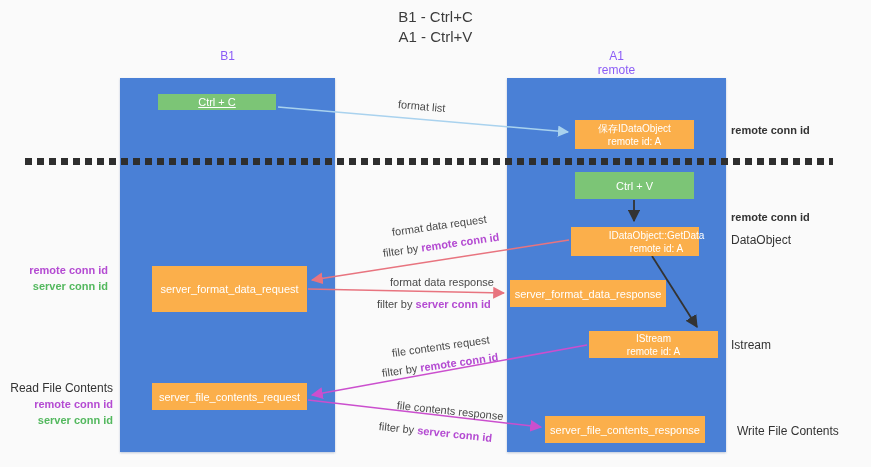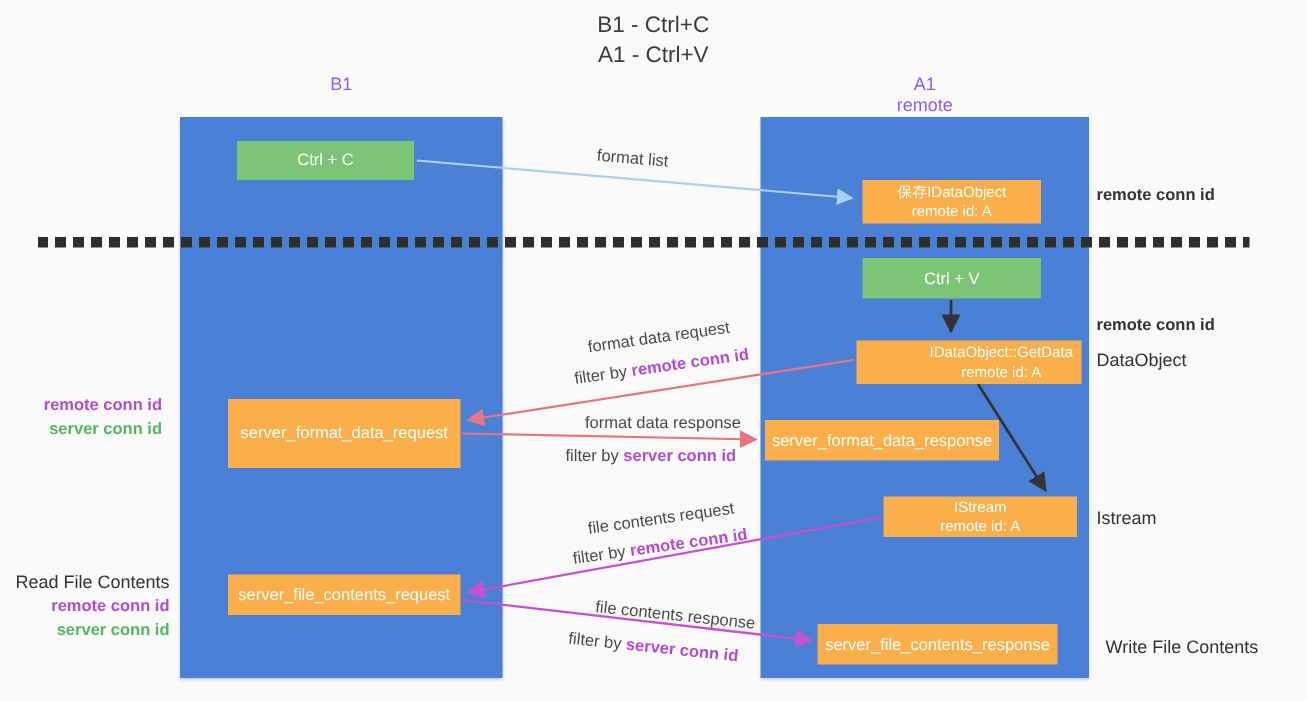--- a/index.html
+++ b/index.html
@@ -95,34 +95,34 @@
   </defs>
   <line x1="278" y1="107" x2="568" y2="132" stroke="#a9d2ee" stroke-width="1.4" marker-end="url(#mBlue)"></line>
   <line x1="634" y1="200" x2="634" y2="221" stroke="#333333" stroke-width="1.8" marker-end="url(#mBlack)"></line>
   <line x1="569" y1="240" x2="312" y2="280" stroke="#e8747f" stroke-width="1.5" marker-end="url(#mSalmon)"></line>
   <line x1="308" y1="289" x2="504" y2="293" stroke="#e8747f" stroke-width="1.5" marker-end="url(#mSalmon)"></line>
   <line x1="652" y1="256" x2="697" y2="327" stroke="#333333" stroke-width="1.8" marker-end="url(#mBlack)"></line>
   <line x1="587" y1="345" x2="312" y2="395" stroke="#cb4fce" stroke-width="1.5" marker-end="url(#mMagenta)"></line>
   <line x1="308" y1="400" x2="541" y2="427" stroke="#cb4fce" stroke-width="1.5" marker-end="url(#mMagenta)"></line>
 </svg>
 
-<div class="abs box green" style="left:158px;top:94px;width:118px;height:26px;">
+<div class="abs box green" style="left:158px;top:94px;width:118px;height:16px;text-decoration:underline;">
   <div class="key">Ctrl + C</div>
 </div>
 
 <div class="abs box orange" style="left:575px;top:120px;width:119px;height:29px;">
   <div class="l1">保存IDataObject</div>
   <div class="l2">remote id: A</div>
 </div>
 
 <div class="abs box green" style="left:575px;top:172px;width:119px;height:27px;">
   <div class="key">Ctrl + V</div>
 </div>
 
-<div class="abs box orange" style="left:571px;top:227px;width:150px;height:29px;padding-left:43px;">
+<div class="abs box orange" style="left:571px;top:227px;width:128px;height:29px;padding-left:43px;">
   <div class="l1">IDataObject::GetData</div>
   <div class="l2">remote id: A</div>
 </div>
 
 <div class="abs box orange" style="left:152px;top:266px;width:155px;height:46px;">
   <div class="single">server_format_data_request</div>
 </div>
 
 <div class="abs box orange" style="left:510px;top:280px;width:156px;height:27px;">
   <div class="single">server_format_data_response</div>

